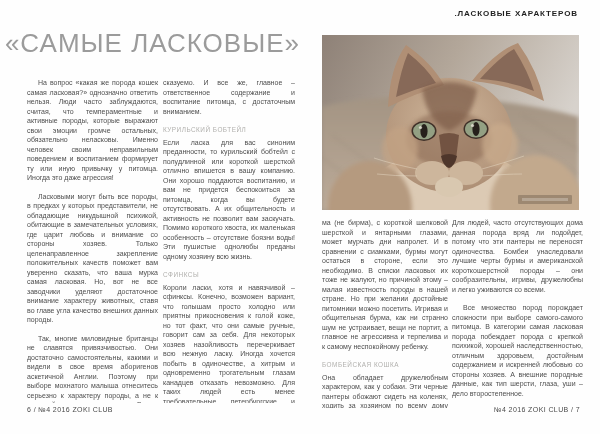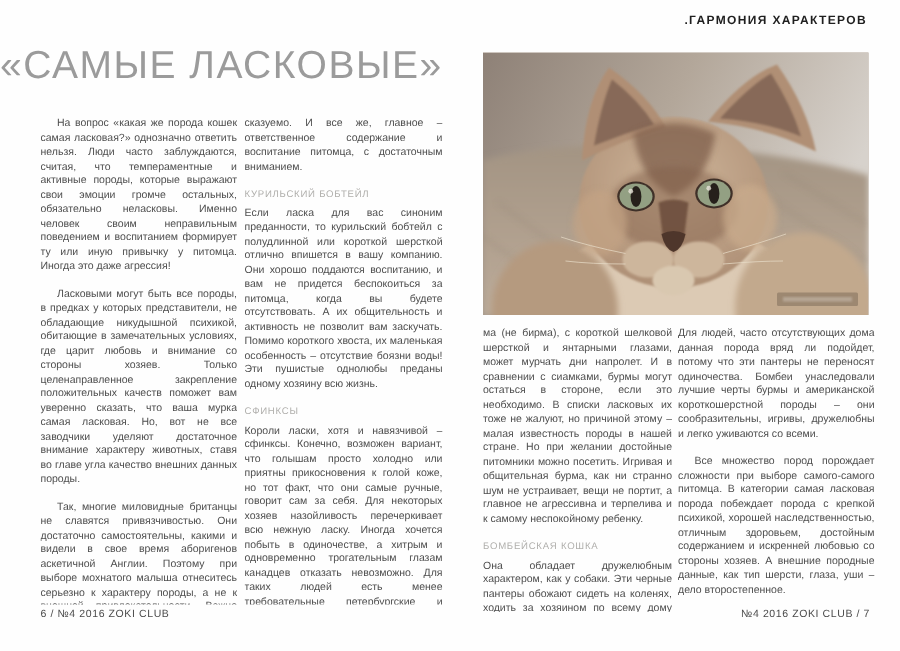--- a/index.html
+++ b/index.html
@@ -1,19 +1,19 @@
 <!DOCTYPE html>
 <html lang="ru"><head>
 <meta charset="utf-8">
 <style>
   html,body{margin:0;padding:0;background:#ffffff;}
   body{width:600px;height:434px;overflow:hidden;font-family:"Liberation Sans",sans-serif;}
   .spread{position:relative;width:600px;height:434px;background:#fefefe;}
 
-  .article-title{position:absolute;top:28px;left:0;width:300px;text-align:left;
+  .article-title{position:absolute;top:28px;left:0;width:300px;text-align:right;
     font-size:26px;font-weight:400;color:#9b9b9b;letter-spacing:1px;white-space:nowrap;}
 
   .page-header{position:absolute;top:9px;right:22px;font-size:8px;font-weight:700;
     letter-spacing:.9px;color:#1f1f1f;}
 
   .col{position:absolute;font-size:7px;line-height:9.5px;color:#4e4e4e;
     text-align:justify;overflow:hidden;}
   .col p{margin:0 0 9px 0;}
   .col p.indent{text-indent:11px;}
   .col1{left:27px;top:78px;width:131px;height:325px;}
@@ -55,21 +55,21 @@
       <p>Если ласка для вас синоним преданности, то курильский бобтейл с полудлинной или короткой шерсткой отлично впишется в вашу компанию. Они хорошо поддаются воспитанию, и вам не придется беспокоиться за питомца, когда вы будете отсутствовать. А их общительность и активность не позволит вам заскучать. Помимо короткого хвоста, их маленькая особенность – отсутствие боязни воды! Эти пушистые однолюбы преданы одному хозяину всю жизнь.</p>
       <div class="section-heading">СФИНКСЫ</div>
       <p>Короли ласки, хотя и навязчивой – сфинксы. Конечно, возможен вариант, что голышам просто холодно или приятны прикосновения к голой коже, но тот факт, что они самые ручные, говорит сам за себя. Для некоторых хозяев назойливость перечеркивает всю нежную ласку. Иногда хочется побыть в одиночестве, а хитрым и одновременно трогательным глазам канадцев отказать невозможно. Для таких людей есть менее требовательные петербургские и донские сфинксы.</p>
 
     </div>
 
     <div class="footer footer-left">6 / №4 2016  ZOKI CLUB</div>
   </div>
 
   <div>
-    <div class="page-header">.ГАРМОНИЯ ХАРАКТЕРОВ</div>
+    <div class="page-header">.ЛАСКОВЫЕ ХАРАКТЕРОВ</div>
 
     <div class="photo">
       <svg width="257" height="175" viewBox="0 0 257 175" xmlns="http://www.w3.org/2000/svg">
         <defs>
           <linearGradient id="bgGrad" x1="0" y1="0" x2="1" y2="0.35">
             <stop offset="0" stop-color="#8e8177"></stop>
             <stop offset="0.5" stop-color="#b3a79a"></stop>
             <stop offset="1" stop-color="#d7d2cc"></stop>
           </linearGradient>
           <linearGradient id="blktGrad" x1="0" y1="0" x2="0" y2="1">

